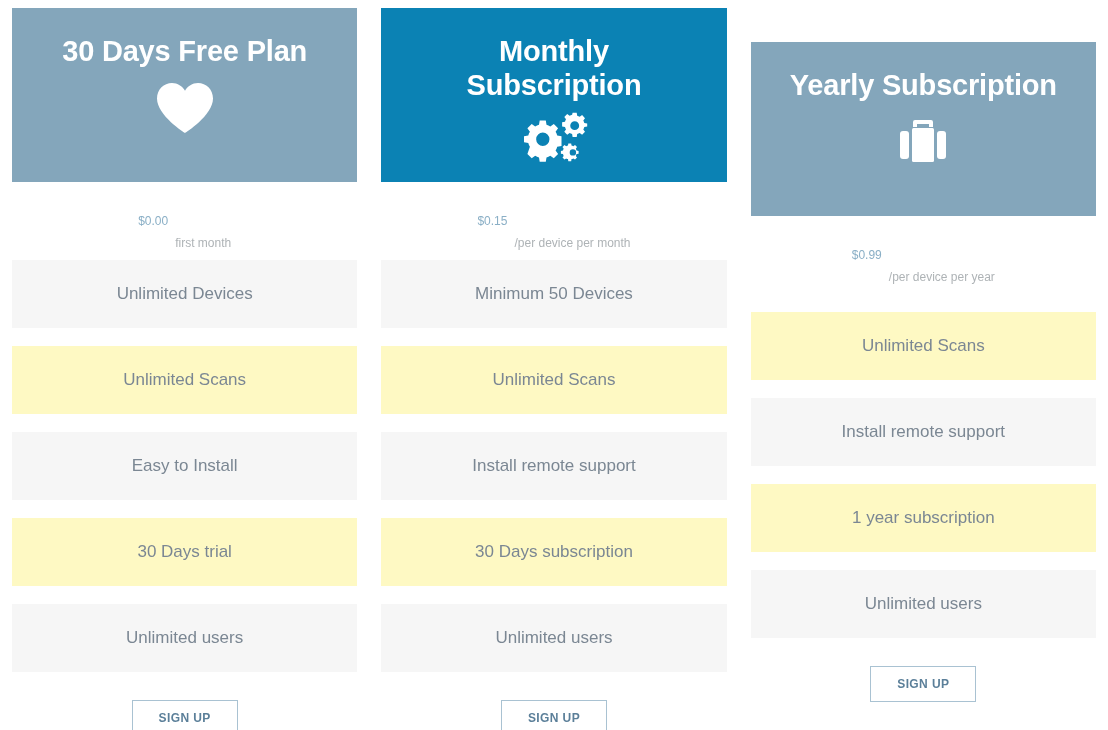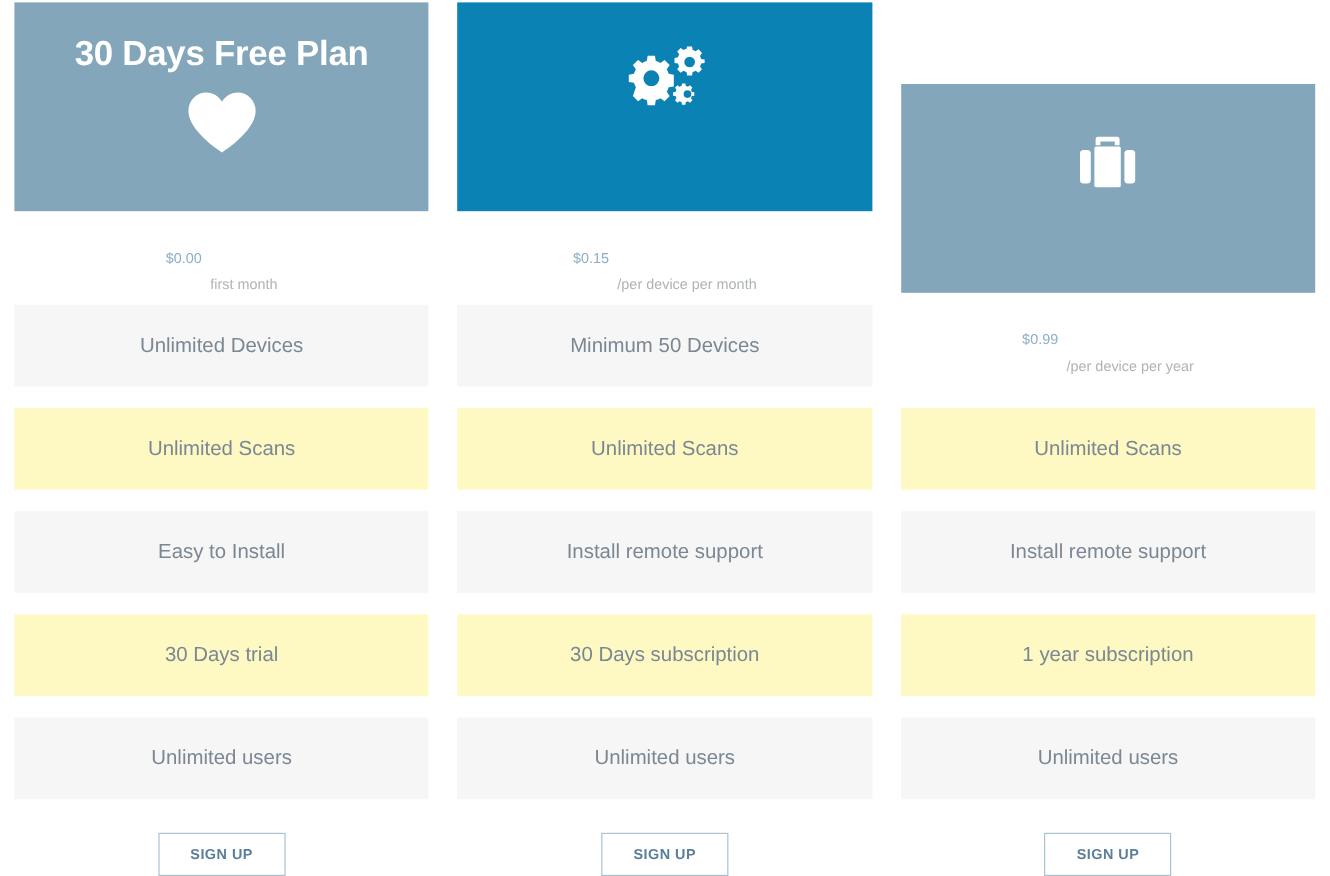--- a/index.html
+++ b/index.html
@@ -11,21 +11,21 @@
     font-family: "Liberation Sans", sans-serif;
     overflow: hidden;
   }
 
   .pricing-table {
     display: flex;
     width: 1108px;
     height: 730px;
     padding: 14px 12px 0 12px;
     gap: 24px;
-    align-items: flex-end;
+    align-items: center;
   }
 
   .plan-card {
     flex: 1 1 0;
     display: flex;
     flex-direction: column;
     background: #ffffff;
   }
 
   
@@ -153,20 +153,22 @@
       <div class="feature-row shaded">Unlimited users</div>
     </div>
 
     <div class="plan-cta-wrap">
       <button class="signup-button">SIGN UP</button>
     </div>
   </div>
 
   <div class="plan-card">
     <div class="plan-header theme-accent">
+      <div class="plan-title">Monthly
+Subscription</div>
       <div class="plan-icon icon-gears">
         <svg width="70" height="56" viewBox="0 0 70 56" aria-hidden="true">
           <g fill="#ffffff">
             <path d="M30.5 23.2l-4.3-.7a12.6 12.6 0 00-1.6-3.8l2.5-3.5-4.3-4.3-3.5 2.5a12.6 12.6 0 00-3.8-1.6l-.7-4.3H8.7l-.7 4.3a12.6 12.6 0 00-3.8 1.6L.7 10.9l-4.3 4.3 2.5 3.5a12.6 12.6 0 00-1.6 3.8l-4.3.7v6.1l4.3.7c.3 1.3.9 2.6 1.6 3.8L-3.6 41l4.3 4.3 3.5-2.5c1.2.7 2.5 1.3 3.8 1.6l.7 4.3h6.1l.7-4.3c1.3-.3 2.6-.9 3.8-1.6l3.5 2.5 4.3-4.3-2.5-3.5c.7-1.2 1.3-2.5 1.6-3.8l4.3-.7v-6.1zm-18.7 9.7a6.6 6.6 0 110-13.3 6.6 6.6 0 010 13.3z" transform="translate(12 5)"></path>
             <path d="M20.2 9.6l-2.9-.5a8.4 8.4 0 00-1-2.5l1.7-2.4L15.1 1l-2.4 1.7a8.4 8.4 0 00-2.5-1L9.7-1.2H5.6L5.1.7a8.4 8.4 0 00-2.5 1L.2 0-2.7 2.9l1.7 2.4a8.4 8.4 0 00-1 2.5l-2.9.5v4.1l2.9.5c.2.9.6 1.7 1 2.5L-2.7 17.8 .2 20.7l2.4-1.7c.8.5 1.6.8 2.5 1l.5 2.9h4.1l.5-2.9c.9-.2 1.7-.6 2.5-1l2.4 1.7 2.9-2.9-1.7-2.4c.5-.8.8-1.6 1-2.5l2.9-.5V9.6zm-12.5 6.5a4.4 4.4 0 110-8.9 4.4 4.4 0 010 8.9z" transform="translate(48 6)"></path>
             <path d="M14.6 6.9l-2.1-.3a6 6 0 00-.7-1.8L13 3.1 11 1.1 9.3 2.3a6 6 0 00-1.8-.7L7.2-.5H4.3L4 1.6a6 6 0 00-1.8.7L.5 1.1-1.5 3.1l1.2 1.7a6 6 0 00-.7 1.8l-2.1.3v2.9l2.1.3c.1.6.4 1.2.7 1.8L-1.5 13.6l2 2 1.7-1.2c.6.3 1.2.6 1.8.7l.3 2.1h2.9l.3-2.1c.6-.1 1.2-.4 1.8-.7l1.7 1.2 2-2-1.2-1.7c.3-.6.6-1.2.7-1.8l2.1-.3V6.9zM8.9 11.6a3.2 3.2 0 110-6.4 3.2 3.2 0 010 6.4z" transform="translate(45 36)"></path>
           </g>
         </svg>
       </div>
     </div>
@@ -188,20 +190,21 @@
       <div class="feature-row shaded">Unlimited users</div>
     </div>
 
     <div class="plan-cta-wrap">
       <button class="signup-button">SIGN UP</button>
     </div>
   </div>
 
   <div class="plan-card">
     <div class="plan-header theme-muted">
+      <div class="plan-title">Yearly Subscription</div>
       <div class="plan-icon">
         <svg width="54" height="50" viewBox="0 0 54 50" aria-hidden="true">
           <g fill="#ffffff">
             <path d="M19 4h16a2 2 0 012 2v5h-4V8H21v3h-4V6a2 2 0 012-2z"></path>
             <rect x="16" y="12" width="22" height="34" rx="1.5"></rect>
             <rect x="4" y="15" width="9" height="28" rx="3"></rect>
             <rect x="41" y="15" width="9" height="28" rx="3"></rect>
           </g>
         </svg>
       </div>

